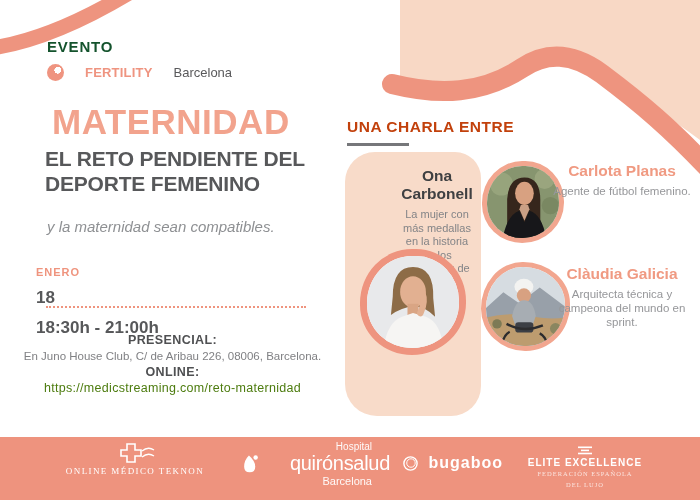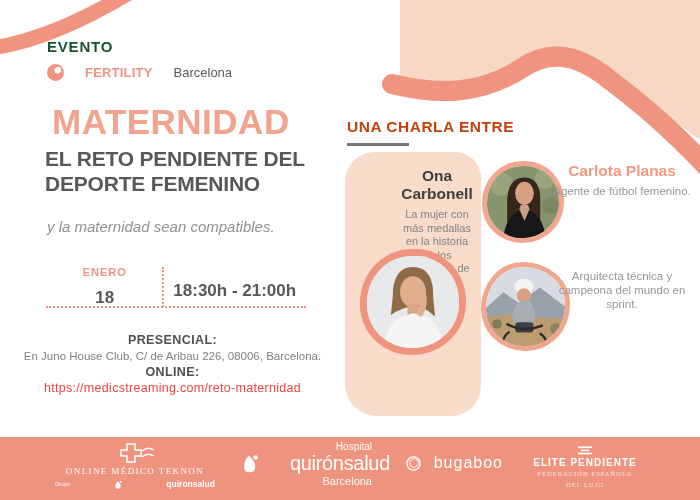--- a/index.html
+++ b/index.html
@@ -23,33 +23,33 @@
     display:inline-block;
   }
   .brand-name { font-size:13px; font-weight:bold; color:#ef9480; letter-spacing:.2px; }
   .brand-city { font-size:13px; color:#59595b; }
 
   .title { left:52px; top:102px; font-size:35px; font-weight:bold; color:#f2a38d; letter-spacing:.5px; }
   .subtitle { left:45px; top:146px; font-size:21px; font-weight:bold; color:#57585a; line-height:25px; letter-spacing:-.2px; }
 
   .tagline { left:47px; top:216px; font-style:italic; font-size:15px; color:#8e9093; line-height:22px; }
 
-  .schedule { left:48px; top:266px; width:258px; display:flex; align-items:stretch; text-align:center; }
+  .schedule { left:36px; top:266px; width:258px; display:flex; align-items:stretch; text-align:left;flex-direction:column; }
   .sch-col { display:flex; flex-direction:column; justify-content:center; gap:2px; }
   .sch-col.c1 { flex:0 0 44%; }
   .sch-col.c2 { flex:1; }
   .sch-divider { border-left:2px dotted #ef947e; margin:1px 0; }
   .sch-label { font-size:11px; font-weight:bold; color:#ef947e; letter-spacing:1px; }
   .sch-value { font-size:17px; font-weight:bold; color:#57585a;margin-top:8px; }
   .sch-dotted { left:46px; top:306px; width:260px; border-top:2px dotted #ef947e; }
 
   .venue { left:5px; top:332px; width:335px; text-align:center; line-height:16px; }
   .venue-label { font-size:12.5px; font-weight:bold; color:#4f5052; letter-spacing:.4px; }
   .venue-text { font-size:11.5px; color:#808184; }
-  .venue-url { font-size:12.5px; color:#ef4444; letter-spacing:.3px; }
+  .venue-url { font-size:12.5px; color:#4d7c0f; letter-spacing:.3px; }
 
   
   .charla { left:347px; top:118px; font-size:15.5px; font-weight:bold; color:#c2410c; letter-spacing:.5px; }
   .charla-underline { left:347px; top:143px; width:62px; height:2.5px; background:#76777a; }
 
   .ona-card {
     left:345px; top:152px; width:136px; height:264px;
     background:#f8dbc9; border-radius:30px 26px 30px 32px; overflow:hidden; text-align:center;padding-left:48px;
   }
   .ona-name { margin-top:15px; font-size:15.5px; font-weight:bold; color:#3f4042; }
@@ -82,21 +82,21 @@
   .teknon-group-label { font-size:5.5px; }
   .teknon-group-brand { font-size:8.5px; font-weight:bold; }
 
   .quiron { left:230px; top:4px; width:160px; }
   .quiron-pre { font-size:10px; text-align:right; padding-right:18px; opacity:.95; }
   .quiron-main { display:flex; align-items:center; justify-content:center; gap:18px; }
   .quiron-name { font-size:20px; letter-spacing:-.3px; }
   .quiron-city { font-size:11px; text-align:right; padding-right:18px; opacity:.95; }
 
   .bugaboo { left:398px; top:17px; width:105px; }
-  .bugaboo-main { display:flex; align-items:center; justify-content:center; gap:5px; }
+  .bugaboo-main { display:flex; align-items:center; justify-content:center; gap:5px;font-weight:bold; }
   .bugaboo-name { font-size:16px; letter-spacing:1px; }
 
   .elite { left:520px; top:9px; width:130px; }
   .elite-name { margin-top:2px; font-size:10px; font-weight:bold; letter-spacing:1px; }
   .elite-sub { font-size:6.5px; letter-spacing:1px; color:rgba(255,255,255,.75);
                font-family:"Liberation Serif", serif; line-height:8.5px; margin-top:2px; }
 </style>
 </head>
 <body>
 
@@ -192,39 +192,32 @@
       <circle cx="88" cy="78" r="7" fill="#8a8660"></circle>
       <ellipse cx="48" cy="25" rx="12" ry="10" fill="#f3f3f1"></ellipse>
       <ellipse cx="48" cy="36" rx="9" ry="9" fill="#d8a181"></ellipse>
       <path d="M33,62 Q37,42 48,42 Q60,42 63,62 L59,74 L37,74 Z" fill="#a7adb3"></path>
       <rect x="37" y="70" width="23" height="13" rx="4" fill="#3c3f45"></rect>
       <path d="M26,72 Q48,84 72,74" stroke="#2c2c2e" stroke-width="3" fill="none"></path>
       <path d="M20,100 Q22,86 30,82 M78,100 Q76,88 68,84" stroke="#2c2c2e" stroke-width="3" fill="none"></path>
     </svg>
   </div>
   <div class="abs speaker-text claudia-text">
+    <div class="sp-name">Clàudia Galicia</div>
     <div class="sp-desc">Arquitecta técnica y campeona del mundo en sprint.</div>
   </div>
 
   <div class="abs footer-band">
 
     <div class="flogo teknon">
       <svg width="44" height="22" viewBox="0 0 44 22">
         <path d="M14,2 h8 v6 h6 v6 h-6 v6 h-8 v-6 h-6 v-6 h6 z" fill="none" stroke="#ffffff" stroke-width="1.6"></path>
         <path d="M29,9 q6,-5 12,-1 M29,15 q6,-5 12,-1" fill="none" stroke="#ffffff" stroke-width="1.3"></path>
       </svg>
       <div class="teknon-name">ONLINE MÉDICO TEKNON</div>
-      <div class="teknon-group">
-        <span class="teknon-group-label">Grupo</span>
-        <svg width="7" height="9" viewBox="0 0 18 24">
-          <path d="M7,3 Q15,9 15,16 Q15,23 8,23 Q1,23 1,16 Q1,9 7,3 Z" fill="#ffffff"></path>
-          <circle cx="15" cy="5" r="2.6" fill="#ffffff"></circle>
-        </svg>
-        <span class="teknon-group-brand">quironsalud</span>
-      </div>
     </div>
 
     <div class="flogo quiron">
       <div class="quiron-pre">Hospital</div>
       <div class="quiron-main">
         <svg width="15" height="19" viewBox="0 0 18 24">
           <path d="M7,2 Q15,9 15,16 Q15,23 8,23 Q1,23 1,16 Q1,8 7,2 Z" fill="#ffffff"></path>
           <circle cx="15.5" cy="4.5" r="2.8" fill="#ffffff"></circle>
         </svg>
         <span class="quiron-name">quirónsalud</span>
@@ -241,19 +234,19 @@
         <span class="bugaboo-name">bugaboo</span>
       </div>
     </div>
 
     <div class="flogo elite">
       <svg width="16" height="9" viewBox="0 0 16 9">
         <rect x="1" y="0.5" width="14" height="1.6" fill="#ffffff"></rect>
         <rect x="4" y="3.6" width="8" height="1.6" fill="#ffffff"></rect>
         <rect x="1" y="6.7" width="14" height="1.6" fill="#ffffff"></rect>
       </svg>
-      <div class="elite-name">ELITE PENDIENTE</div>
+      <div class="elite-name">ELITE EXCELLENCE</div>
       <div class="elite-sub">FEDERACIÓN ESPAÑOLA</div>
       <div class="elite-sub">DEL LUJO</div>
     </div>
 
   </div>
 </div>
 
 </body></html>

